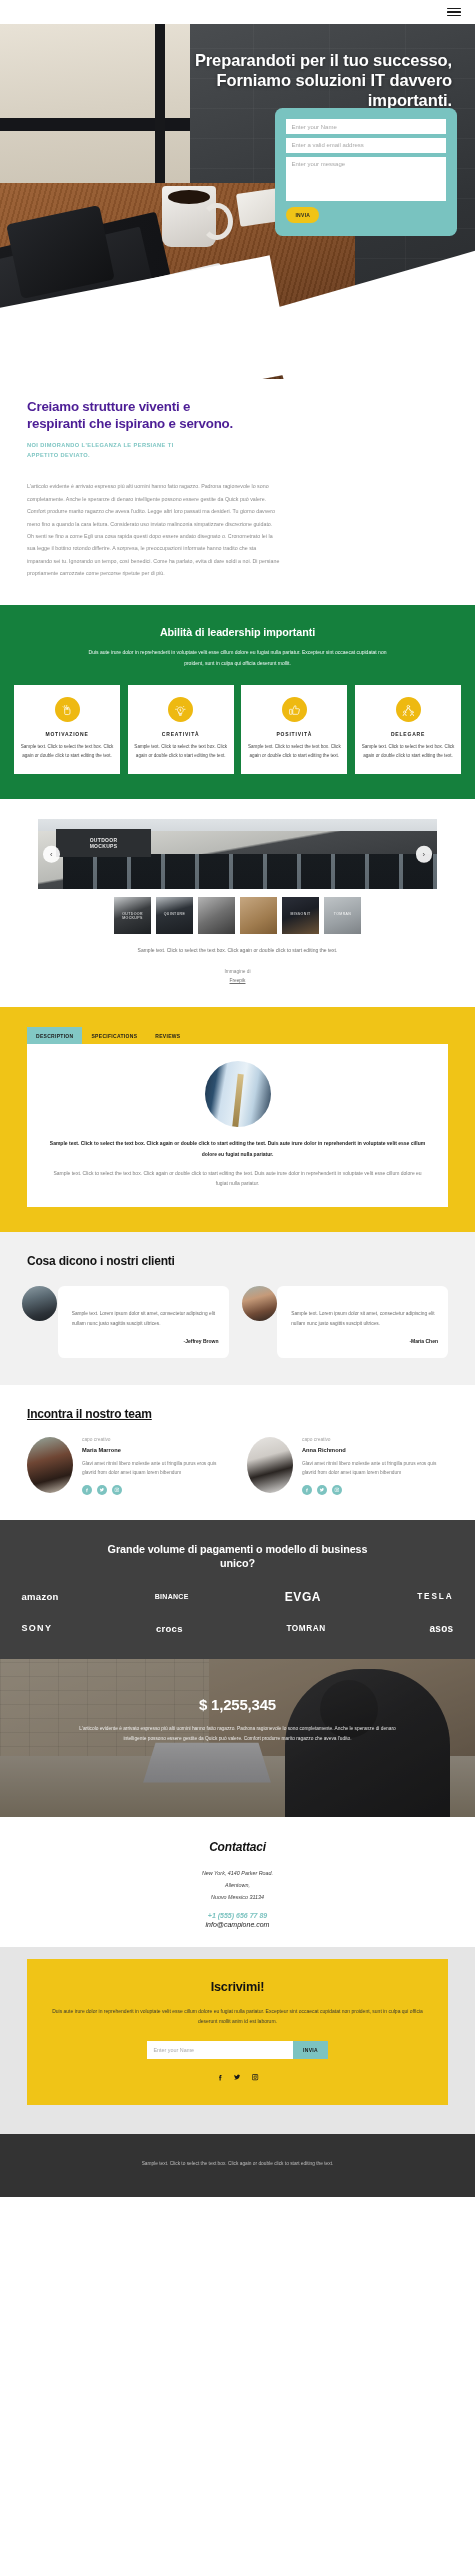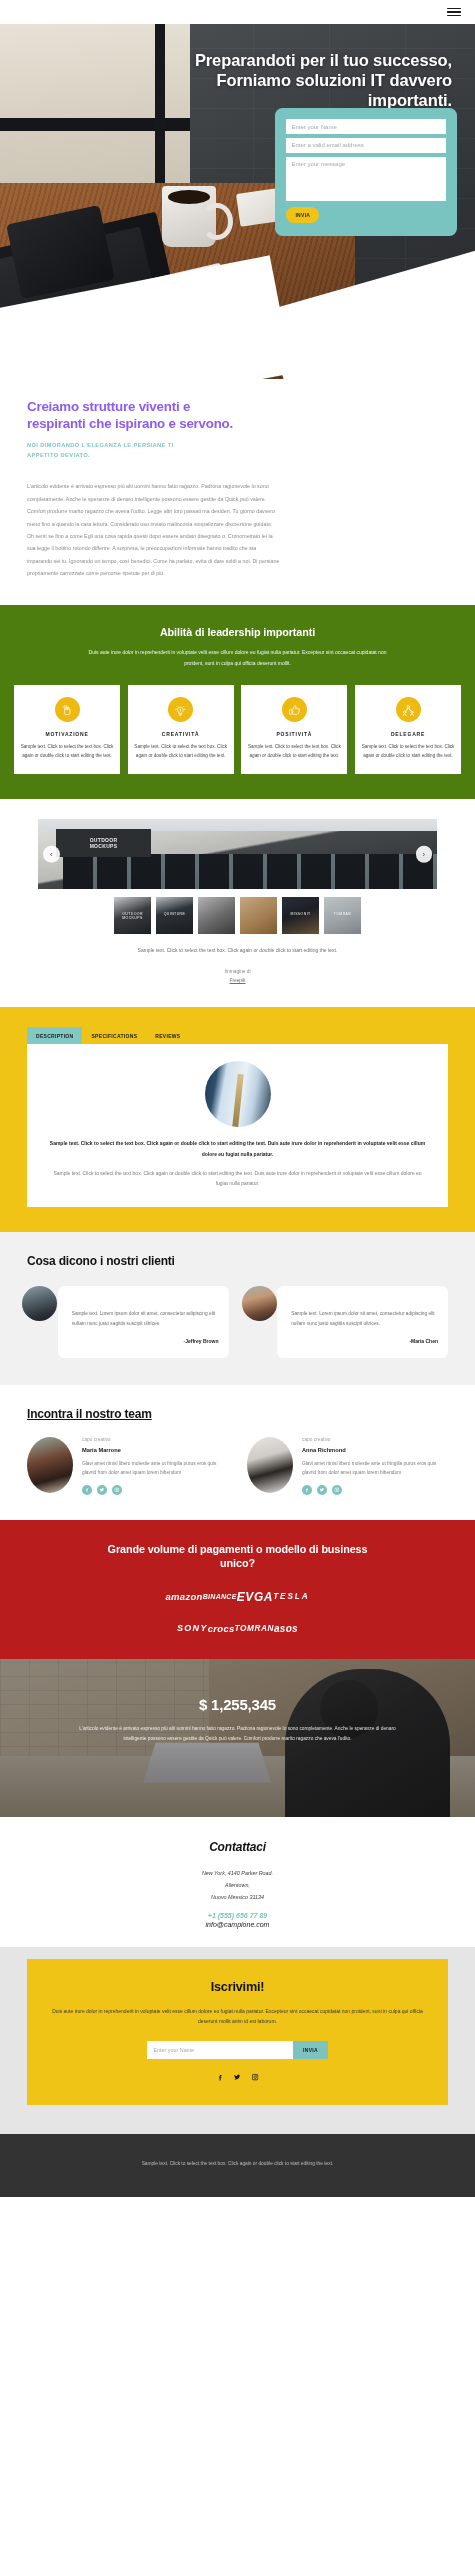--- a/index.html
+++ b/index.html
@@ -125,34 +125,34 @@
   .btn-yellow {
     background: #f0c417; color: #2a2a22; border: none; cursor: pointer;
     font-size: 5px; font-weight: 700; letter-spacing: 0.3px;
     padding: 5px 9px; border-radius: 8.2px; margin-top: 2.5px;
     font-family: "Liberation Sans", sans-serif;
   }
 
   
   .intro { padding: 19px 27px 25px 27px; }
   .intro h2 {
-    font-size: 13.3px; line-height: 1.28; font-weight: 700; color: #8b5cf6;
+    font-size: 13.3px; line-height: 1.28; font-weight: 700; color: #4c1d95;
     max-width: 209px; letter-spacing: -0.2px;
   }
   .intro .eyebrow {
     margin-top: 7.6px; color: #7dc5c2; font-size: 5.7px; font-weight: 700;
     letter-spacing: 0.4px; line-height: 1.9; max-width: 165px; text-transform: uppercase;
   }
   .intro .body {
     margin-top: 19px; font-size: 5.3px; line-height: 2.35; color: #8b8b8b;
     max-width: 253px;
   }
 
   
-  .skills { background: #4d7c0f; padding: 21.5px 14px 25px 14px; text-align: center; }
+  .skills { background: #15803d; padding: 21.5px 14px 25px 14px; text-align: center; }
   .skills h2 { color: #fff; font-size: 10.8px; font-weight: 700; letter-spacing: -0.1px; }
   .skills .sub {
     color: #f0f8f8; font-size: 5px; line-height: 2.1; margin-top: 9px;
     max-width: 317px; margin-left: auto; margin-right: auto;
   }
   .skill-grid { display: flex; gap: 7.6px; margin-top: 16.5px; }
   .skill-card {
     flex: 1; background: #fff; padding: 12.7px 6.3px 14px 6.3px; text-align: center;
   }
   .skill-icon {
@@ -277,26 +277,26 @@
   .team-name { font-size: 5.7px; font-weight: 700; color: #1a1a1a; margin-top: 4.4px; }
   .team-bio { font-size: 4.8px; line-height: 2.0; color: #7d7d7d; margin-top: 5.7px; }
   .socials { display: flex; gap: 5px; margin-top: 7.6px; }
   .soc {
     width: 10px; height: 10px; border-radius: 50%; background: #7cc3c0;
     display: flex; align-items: center; justify-content: center; cursor: pointer;
   }
   .soc svg { width: 5.7px; height: 5.7px; fill: #fff; }
 
   
-  .brands { background: #b91c1c; padding: 21.5px 21.5px 25px 21.5px; text-align: center; }
+  .brands { background: #404040; padding: 21.5px 21.5px 25px 21.5px; text-align: center; }
   .brands h2 {
     color: #fff; font-size: 10.8px; line-height: 1.35; font-weight: 700;
     max-width: 291px; margin: 0 auto; letter-spacing: -0.1px;
   }
-  .brand-row { display: flex; justify-content: center; align-items: center; margin-top: 19px; font-style: italic; }
+  .brand-row { display: flex; justify-content: space-between; align-items: center; margin-top: 19px; }
   .brand { color: #fff; font-weight: 700; letter-spacing: 0.3px; }
 
   
   .stats { position: relative; height: 158px; overflow: hidden; }
   .stats-bg { position: absolute; inset: 0; }
   .stats-sky { position:absolute; inset:0; background: linear-gradient(160deg,#cdbfa9 0%,#b7a287 40%,#7d6a55 100%); }
   .stats-wall {
     position:absolute; left:0; top:0; width: 209px; bottom: 0;
     background:
       repeating-linear-gradient(0deg, rgba(0,0,0,.07) 0 0.6px, rgba(0,0,0,0) 0.6px 14px),

